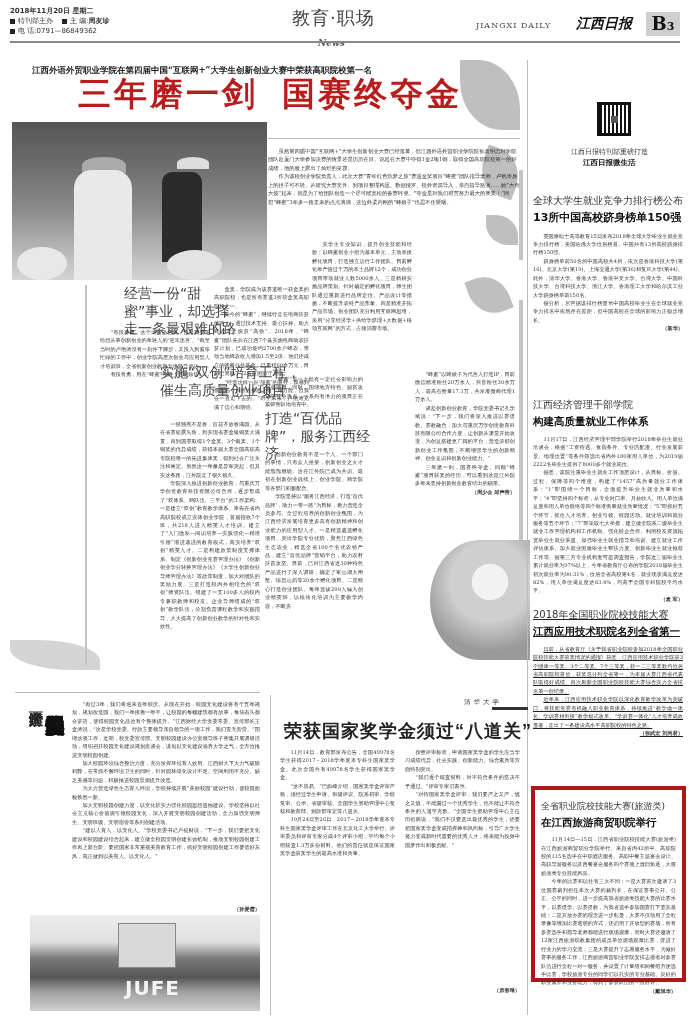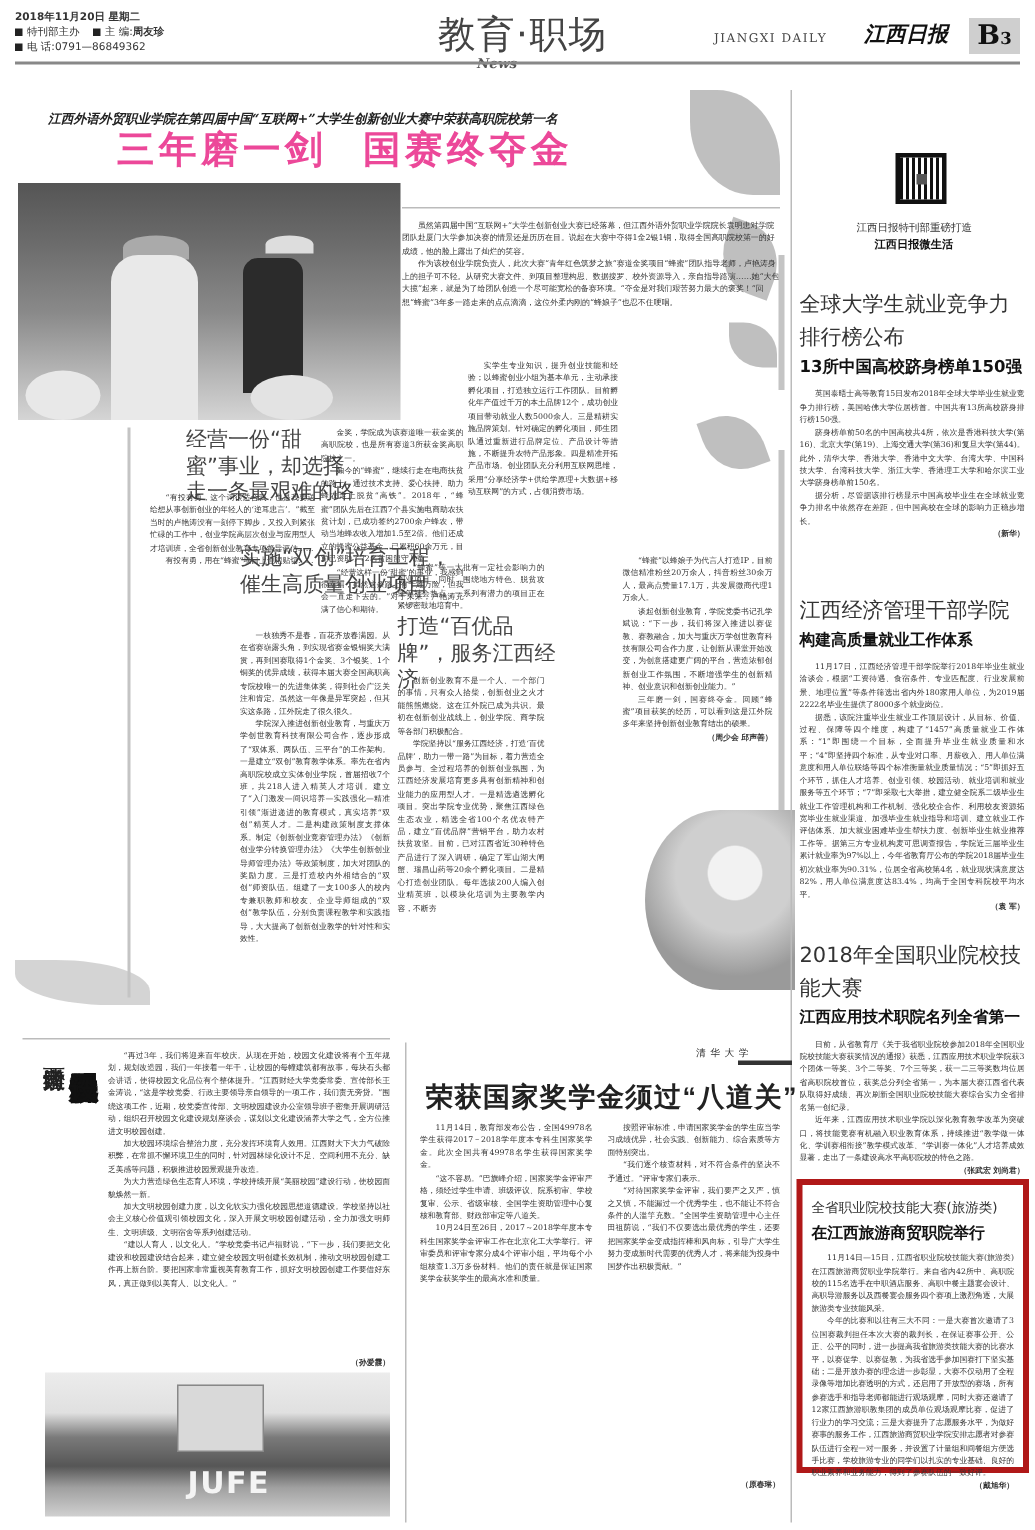--- a/index.html
+++ b/index.html
@@ -6,31 +6,31 @@
   html, body { width: 690px; height: 1020px; background: #ffffff; overflow: hidden; }
   body { font-family: "DejaVu Serif", serif; color: #222; position: relative; font-size: 5.2px; line-height: 1.55; }
   .abs { position: absolute; }
   .sans { font-family: "DejaVu Sans", sans-serif; }
   .serif { font-family: "DejaVu Serif", serif; }
 
   
   .mast-left { left: 10px; top: 6px; font-size: 7px; line-height: 1.45; color: #333; }
   .mast-left .date { font-weight: bold; }
   .mast-left .sq { display: inline-block; width: 5px; height: 5px; background: #222; margin-right: 3px; vertical-align: middle; }
-  .section-title { left: 292px; top: 4px; font-size: 25px; font-family: "DejaVu Sans", sans-serif; color: #444; letter-spacing: 1px; }
+  .section-title { left: 292px; top: 4px; font-size: 18px; font-family: "DejaVu Sans", sans-serif; color: #444; letter-spacing: 1px; }
   .news-word { left: 318px; top: 37px; font-size: 9px; font-style: italic; font-weight: bold; color: #555; font-family: "DejaVu Serif", serif; }
   .mast-rule { left: 10px; top: 41px; width: 670px; height: 2px; background: #888; }
   .jx-daily { left: 476px; top: 20px; font-size: 8px; letter-spacing: 1px; color: #444; }
   .jx-logo { left: 576px; top: 13px; font-size: 14px; font-style: italic; font-weight: bold; color: #111; }
   .page-no { left: 646px; top: 12px; width: 34px; height: 24px; background: #cfcfcf; font-size: 18px; font-weight: bold; color: #111; text-align: center; line-height: 24px; }
   .page-no small { font-size: 11px; }
 
   
-  .kicker { left: 32px; top: 74px; font-size: 8.5px; font-weight: bold; color: #222; font-style: italic; }
-  .headline { left: 78px; top: 81px; font-size: 25px; font-weight: bold; font-family: "DejaVu Sans", sans-serif; color: #ec4899; letter-spacing: 3px; }
+  .kicker { left: 32px; top: 64px; font-size: 8.5px; font-weight: bold; color: #222; }
+  .headline { left: 78px; top: 68px; font-size: 33px; font-weight: bold; font-family: "DejaVu Sans", sans-serif; color: #b91c1c; letter-spacing: 3px; }
   .hl-gap { display: inline-block; width: 24px; }
 
   
   .photo { background: #888; overflow: hidden; }
   .photo-bees { left: 12px; top: 122px; width: 255px; height: 158px;
      background: linear-gradient(180deg,#555 0%,#6b6b6b 25%,#8a8a8a 55%,#b5b5b5 80%,#d5d5d5 100%); }
   .photo-bees .p1 { position:absolute; left:62px; top:48px; width:58px; height:110px; background:#e9e9e9; border-radius:18px 18px 0 0; }
   .photo-bees .p2 { position:absolute; left:150px; top:50px; width:40px; height:90px; background:#2b2b2b; border-radius:10px 10px 0 0; }
   .photo-bees .h1 { position:absolute; left:70px; top:35px; width:44px; height:16px; background:#aaa; border-radius:50% 50% 0 0; }
   .photo-bees .h2 { position:absolute; left:165px; top:35px; width:32px; height:12px; background:#ddd; border-radius:50% 50% 0 0; }
@@ -57,21 +57,21 @@
 
   
   .qr { left: 597px; top: 102px; width: 34px; height: 34px;
         background:
           repeating-linear-gradient(90deg,#111 0 2px,#fff 2px 4px),
           #fff; border: 3px solid #111; }
   .qr::after { content:""; position:absolute; left:11px; top:11px; width:7px; height:7px; background:#555; }
   .qr-cap1 { left: 571px; top: 147px; font-size: 7px; color: #333; font-family:"DejaVu Sans",sans-serif; }
   .qr-cap2 { left: 583px; top: 157px; font-size: 7.5px; font-weight: bold; color: #111; font-family:"DejaVu Sans",sans-serif; }
 
-  .r-h1 { font-family:"DejaVu Sans",sans-serif; font-size: 14px; color:#333; }
+  .r-h1 { font-family:"DejaVu Sans",sans-serif; font-size: 10px; color:#333; }
   .r-h2 { font-family:"DejaVu Sans",sans-serif; font-size: 10.5px; font-weight:bold; color:#111; }
 
   .red-box { left: 531px; top: 786px; width: 155px; height: 196px; border: 4px solid #b01818; background: #fff; }
   .red-box .inner { position:absolute; left:6px; top:10px; right:6px; }
 
   
   .vert-school { left: 26px; top: 700px; width: 18px; font-size: 15px; line-height: 1.15; writing-mode: vertical-rl; color: #222; }
   .vert-title { left: 42px; top: 700px; width: 24px; font-size: 19px; font-weight: bold; line-height: 1.1; writing-mode: vertical-rl; color: #111; font-family:"DejaVu Sans",sans-serif; }
 
   .focus-tag { left: 464px; top: 697px; font-size: 6.5px; letter-spacing: 3px; color:#333; font-family:"DejaVu Sans",sans-serif; }
@@ -185,21 +185,21 @@
 <div class="abs" style="left:533px;top:397px;width:150px;">
   <div class="r-h1">江西经济管理干部学院</div>
   <div class="r-h2">构建高质量就业工作体系</div>
   <div class="col-text" style="margin-top:6px;height:198px;overflow:hidden;">
     <p>11月17日，江西经济管理干部学院举行2018年毕业生就业洽谈会，根据“工资待遇、食宿条件、专业匹配度、行业发展前景、地理位置”等条件筛选出省内外180家用人单位，为2019届2222名毕业生提供了8000多个就业岗位。</p>
     <p>据悉，该院注重毕业生就业工作顶层设计，从目标、价值、过程、保障等四个维度，构建了“1457”高质量就业工作体系：“1”即围绕一个目标，全面提升毕业生就业质量和水平；“4”即坚持四个标准，从专业对口率、月薪收入、用人单位满意度和用人单位联络等四个标准衡量就业质量情况；“5”即抓好五个环节，抓住人才培养、创业引领、校园活动、就业培训和就业服务等五个环节；“7”即采取七大举措，建立健全院系二级毕业生就业工作管理机构和工作机制、强化校企合作、利用校友资源拓宽毕业生就业渠道、加强毕业生就业指导和培训、建立就业工作评估体系、加大就业困难毕业生帮扶力度、创新毕业生就业推荐工作等。据第三方专业机构麦可思调查报告，学院近三届毕业生累计就业率为97%以上，今年省教育厅公布的学院2018届毕业生初次就业率为90.31%，位居全省高校第4名，就业现状满意度达82%，用人单位满意度达83.4%，均高于全国专科院校平均水平。</p>
     <p class="author">（袁 军）</p>
   </div>
 </div>
 
-<div class="abs" style="left:533px;top:627px;width:150px;">
+<div class="abs" style="left:533px;top:607px;width:150px;text-decoration:underline;">
   <div class="r-h1">2018年全国职业院校技能大赛</div>
   <div class="r-h2">江西应用技术职院名列全省第一</div>
   <div class="col-text" style="margin-top:6px;height:112px;overflow:hidden;">
     <p>日前，从省教育厅《关于我省职业院校参加2018年全国职业院校技能大赛获奖情况的通报》获悉，江西应用技术职业学院获3个团体一等奖、3个二等奖、7个三等奖，获一二三等奖数均位居省高职院校首位，获奖总分列全省第一，为本届大赛江西省代表队取得好成绩、再次刷新全国职业院校技能大赛综合实力全省排名第一创纪录。</p>
     <p>近年来，江西应用技术职业学院以深化教育教学改革为突破口，将技能竞赛有机融入职业教育体系，持续推进“教学做一体化、学训赛相衔接”教学模式改革、“学训赛一体化”人才培养成效显著，走出了一条建设高水平高职院校的特色之路。</p>
     <p class="author">（张武宏 刘尚君）</p>
   </div>
 </div>
 
 <div class="abs red-box">

